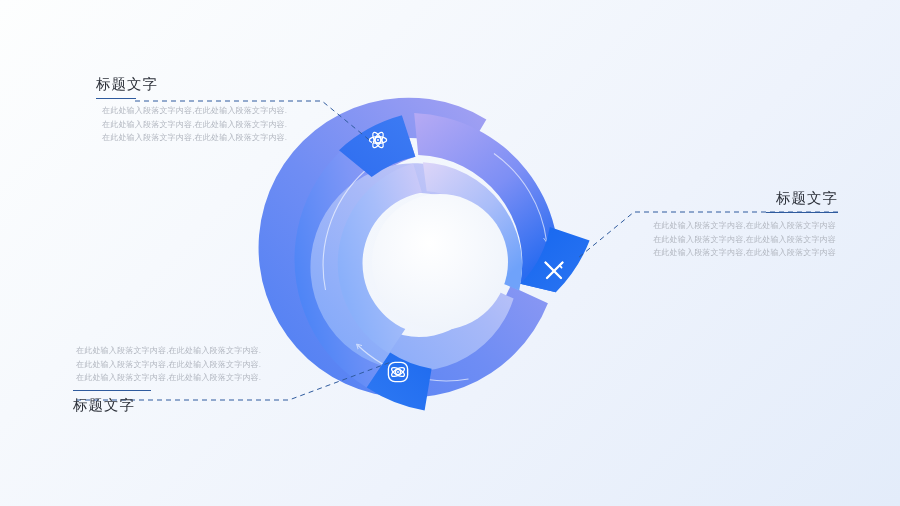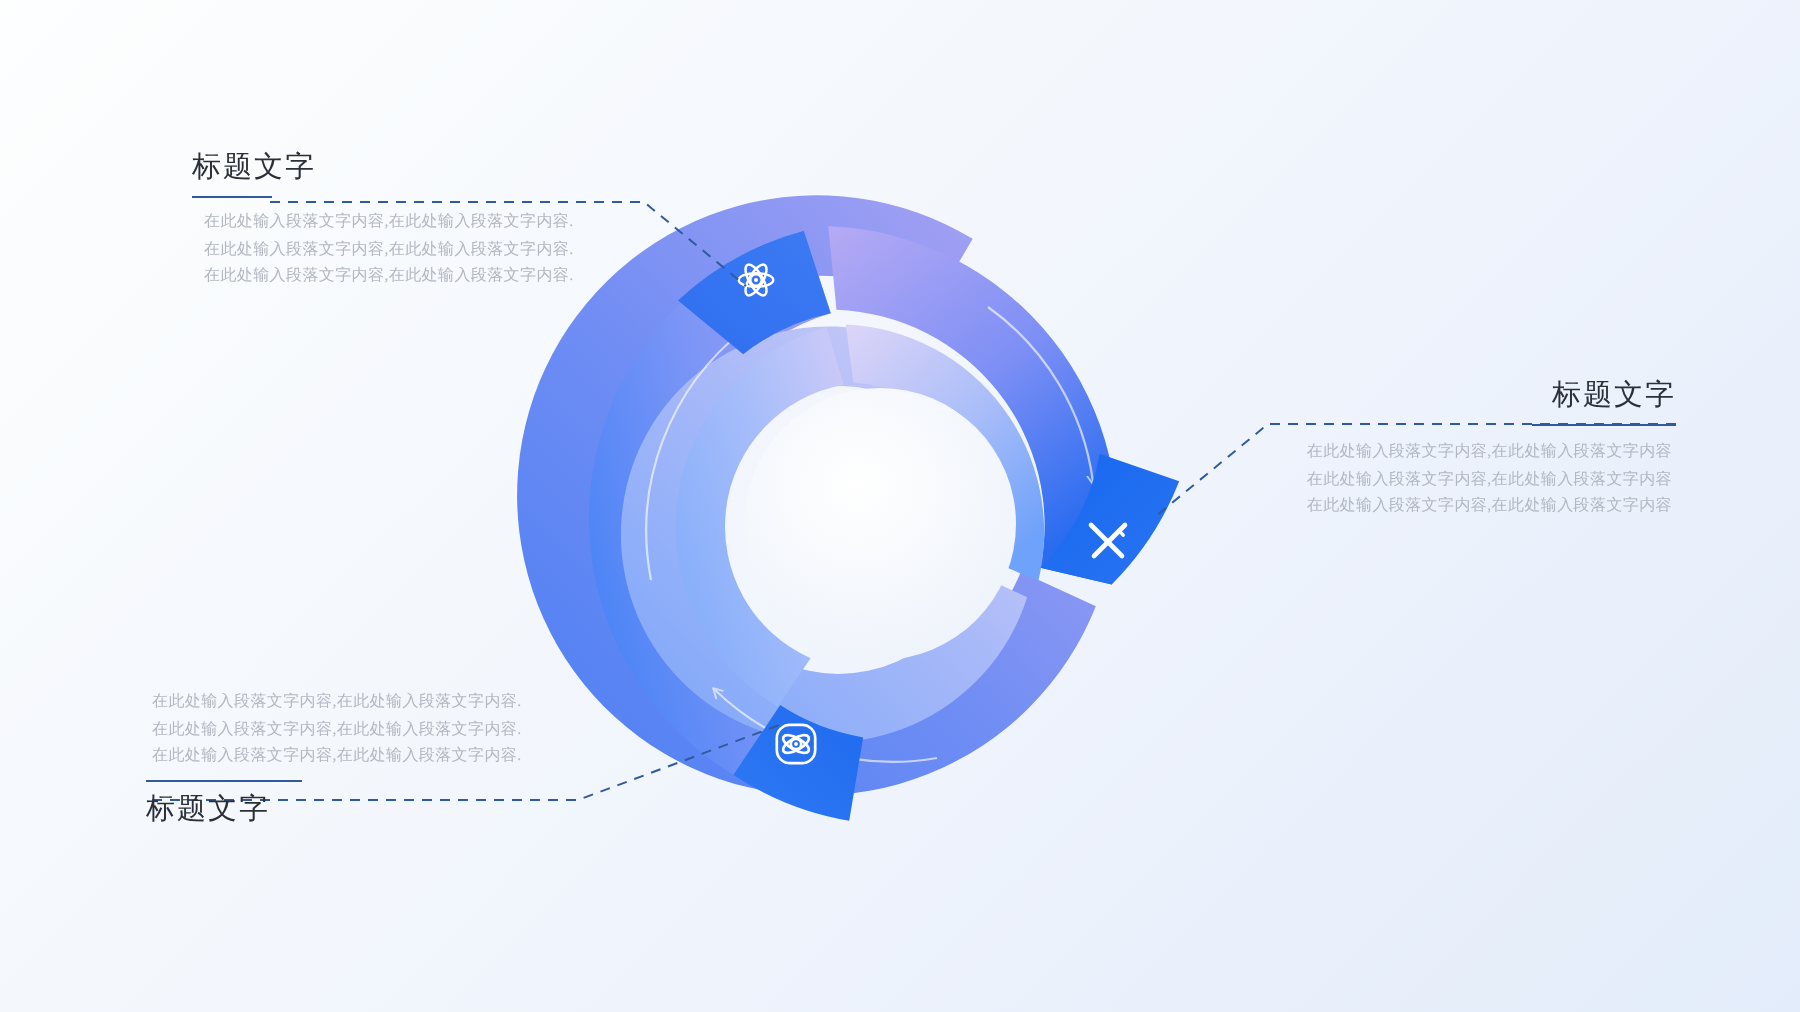--- a/index.html
+++ b/index.html
@@ -14,21 +14,20 @@
   }
   #slide {
     position: relative;
     width: 900px;
     height: 506px;
     background: linear-gradient(135deg, #fdfefe 0%, #f6f9fd 30%, #eef3fc 62%, #e3ecfa 100%);
     overflow: hidden;
   }
   .callout {
     position: absolute;
-    font-family: Liberation Serif, serif;
   }
   .callout-title {
     font-size: 14.5px;
     color: #2b2f38;
     letter-spacing: 1px;
     line-height: 20px;
     white-space: nowrap;
   }
   .callout-body {
     font-size: 8px;

